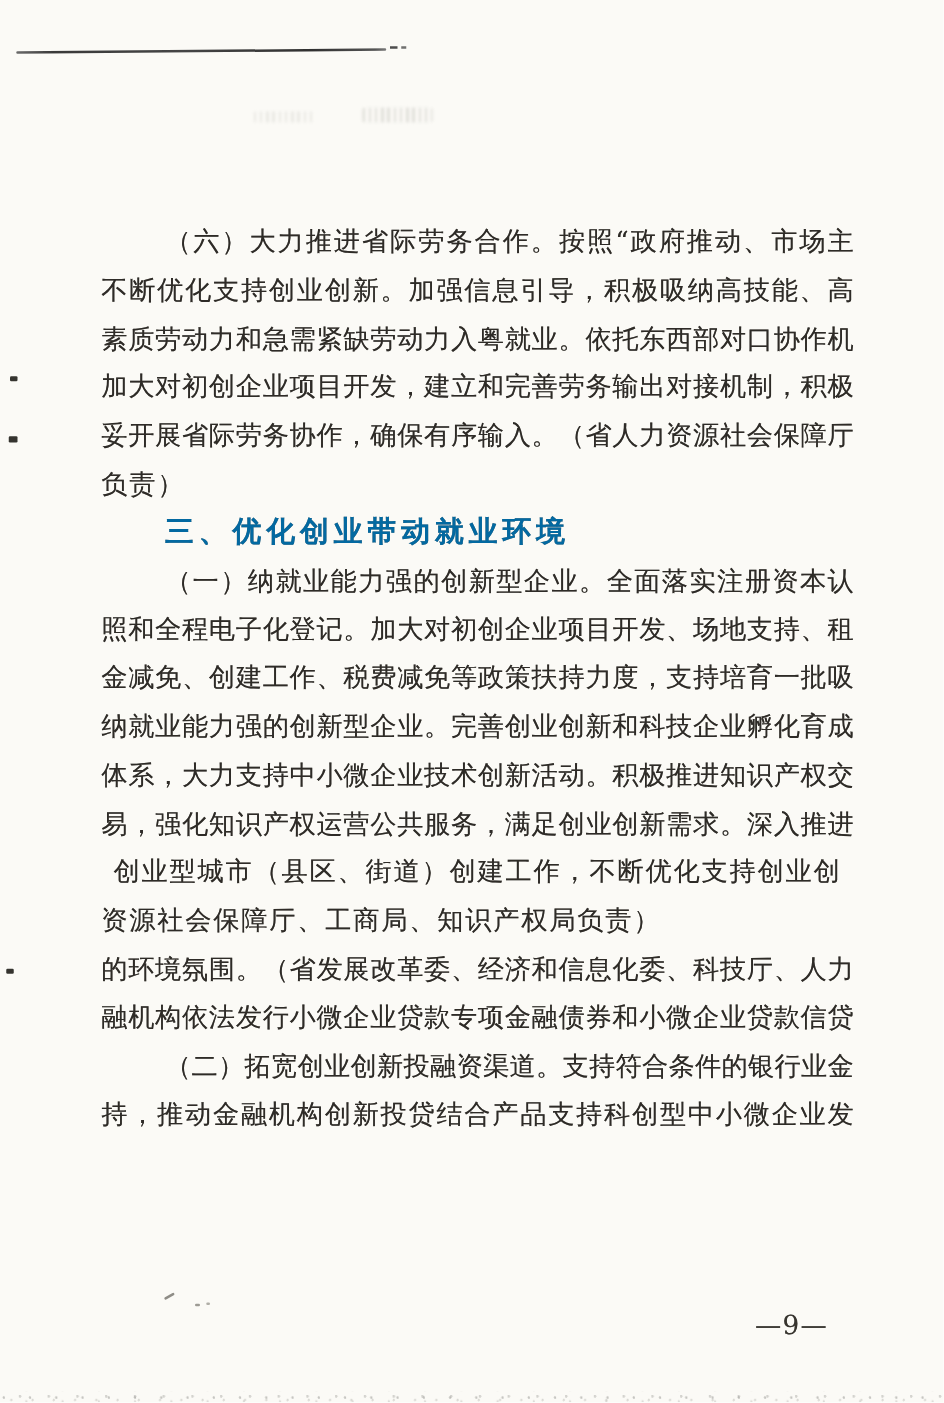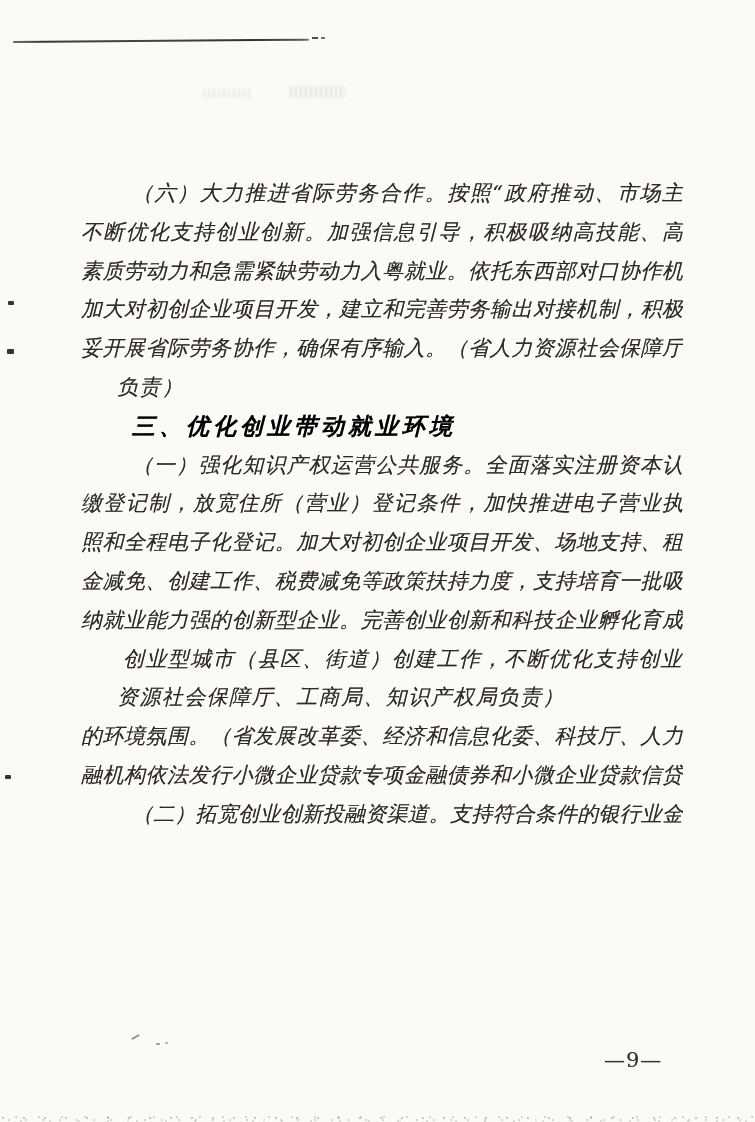--- a/index.html
+++ b/index.html
@@ -30,33 +30,33 @@
   .speck{position:absolute;background:#35342f;border-radius:1px;}
   .speck.s1{left:8px;top:301px;width:6px;height:4px;}
   .speck.s2{left:7px;top:349px;width:7px;height:5px;}
   .speck.s3{left:5px;top:775px;width:6px;height:4px;}
   
   .pen-tick{position:absolute;left:131px;top:1036px;width:9px;height:2px;background:#8f8d87;transform:rotate(-30deg);border-radius:1px;}
   .pen-dot{position:absolute;background:#9d9b94;border-radius:1px;}
   .pen-dot.p1{left:156px;top:1043px;width:4px;height:2px;}
   .pen-dot.p2{left:165px;top:1042px;width:3px;height:2px;opacity:.8;}
   
-  .text-block{position:absolute;left:81px;top:174px;width:602px;font-style:italic;}
+  .text-block{position:absolute;left:81px;top:174px;width:602px;}
   .line{
     margin:0;height:38.8px;line-height:38.8px;
     font-size:21px;color:#2e2b27;
     text-align:justify;text-align-last:justify;text-justify:inter-character;
     text-shadow:0 0 .5px rgba(46,43,39,.55);
     overflow:hidden;white-space:normal;
   }
   .line.first{text-indent:51px;}
-  .line.short{text-align:right;text-align-last:left;letter-spacing:1.4px;margin-left:36px;}
+  .line.short{text-align:center;text-align-last:left;letter-spacing:1.4px;}
   .line.heading{
     font-family:"DejaVu Sans","Liberation Sans",sans-serif;
-    font-weight:bold;font-size:23px;color:#000000;
+    font-weight:bold;font-size:23px;color:#0369a1;
     text-align:left;text-align-last:left;letter-spacing:4px;text-indent:51px;
     text-shadow:0 0 .5px rgba(30,28,25,.6);
   }
   
   .footer{
     position:absolute;left:604px;top:1048px;
     font-size:21px;line-height:24px;color:#37342e;letter-spacing:1px;
     text-shadow:0 0 .5px rgba(40,40,40,.5);
   }
   
@@ -89,31 +89,33 @@
   <div class="text-block">
     <p class="line first">（六）大力推进省际劳务合作。按照“政府推动、市场主</p>
     <p class="line">不断优化支持创业创新。加强信息引导，积极吸纳高技能、高</p>
     <p class="line">素质劳动力和急需紧缺劳动力入粤就业。依托东西部对口协作机</p>
     <p class="line">加大对初创企业项目开发，建立和完善劳务输出对接机制，积极稳</p>
     <p class="line">妥开展省际劳务协作，确保有序输入。（省人力资源社会保障厅</p>
     <p class="line short">负责）</p>
 
     <h3 class="line heading">三、优化创业带动就业环境</h3>
 
-    <p class="line first">（一）强化知识产权运营公共服务。全面落实注册资本认</p>
-    <p class="line">缴登记制，放宽住所（营业）登记条件，加快推进电子营业执</p>
+    <p class="line first">（一）纳就业能力强的创新型企业。全面落实注册资本认</p>
     <p class="line">照和全程电子化登记。加大对初创企业项目开发、场地支持、租</p>
     <p class="line">金减免、创建工作、税费减免等政策扶持力度，支持培育一批吸</p>
     <p class="line">纳就业能力强的创新型企业。完善创业创新和科技企业孵化育成</p>
+    <p class="line">体系，大力支持中小微企业技术创新活动。积极推进知识产权交</p>
+    <p class="line">易，强化知识产权运营公共服务，满足创业创新需求。深入推进</p>
     <p class="line short">创业型城市（县区、街道）创建工作，不断优化支持创业创新</p>
     <p class="line short">资源社会保障厅、工商局、知识产权局负责）</p>
     <p class="line">的环境氛围。（省发展改革委、经济和信息化委、科技厅、人力</p>
 
     <p class="line">融机构依法发行小微企业贷款专项金融债券和小微企业贷款信贷</p>
     <p class="line first">（二）拓宽创业创新投融资渠道。支持符合条件的银行业金</p>
+    <p class="line">持，推动金融机构创新投贷结合产品支持科创型中小微企业发</p>
   </div>
 
   <div class="pen-tick"></div>
   <div class="pen-dot p1"></div>
   <div class="pen-dot p2"></div>
 
   <div class="footer">—9—</div>
 
   <div class="bottom-noise"></div>
 </div>

